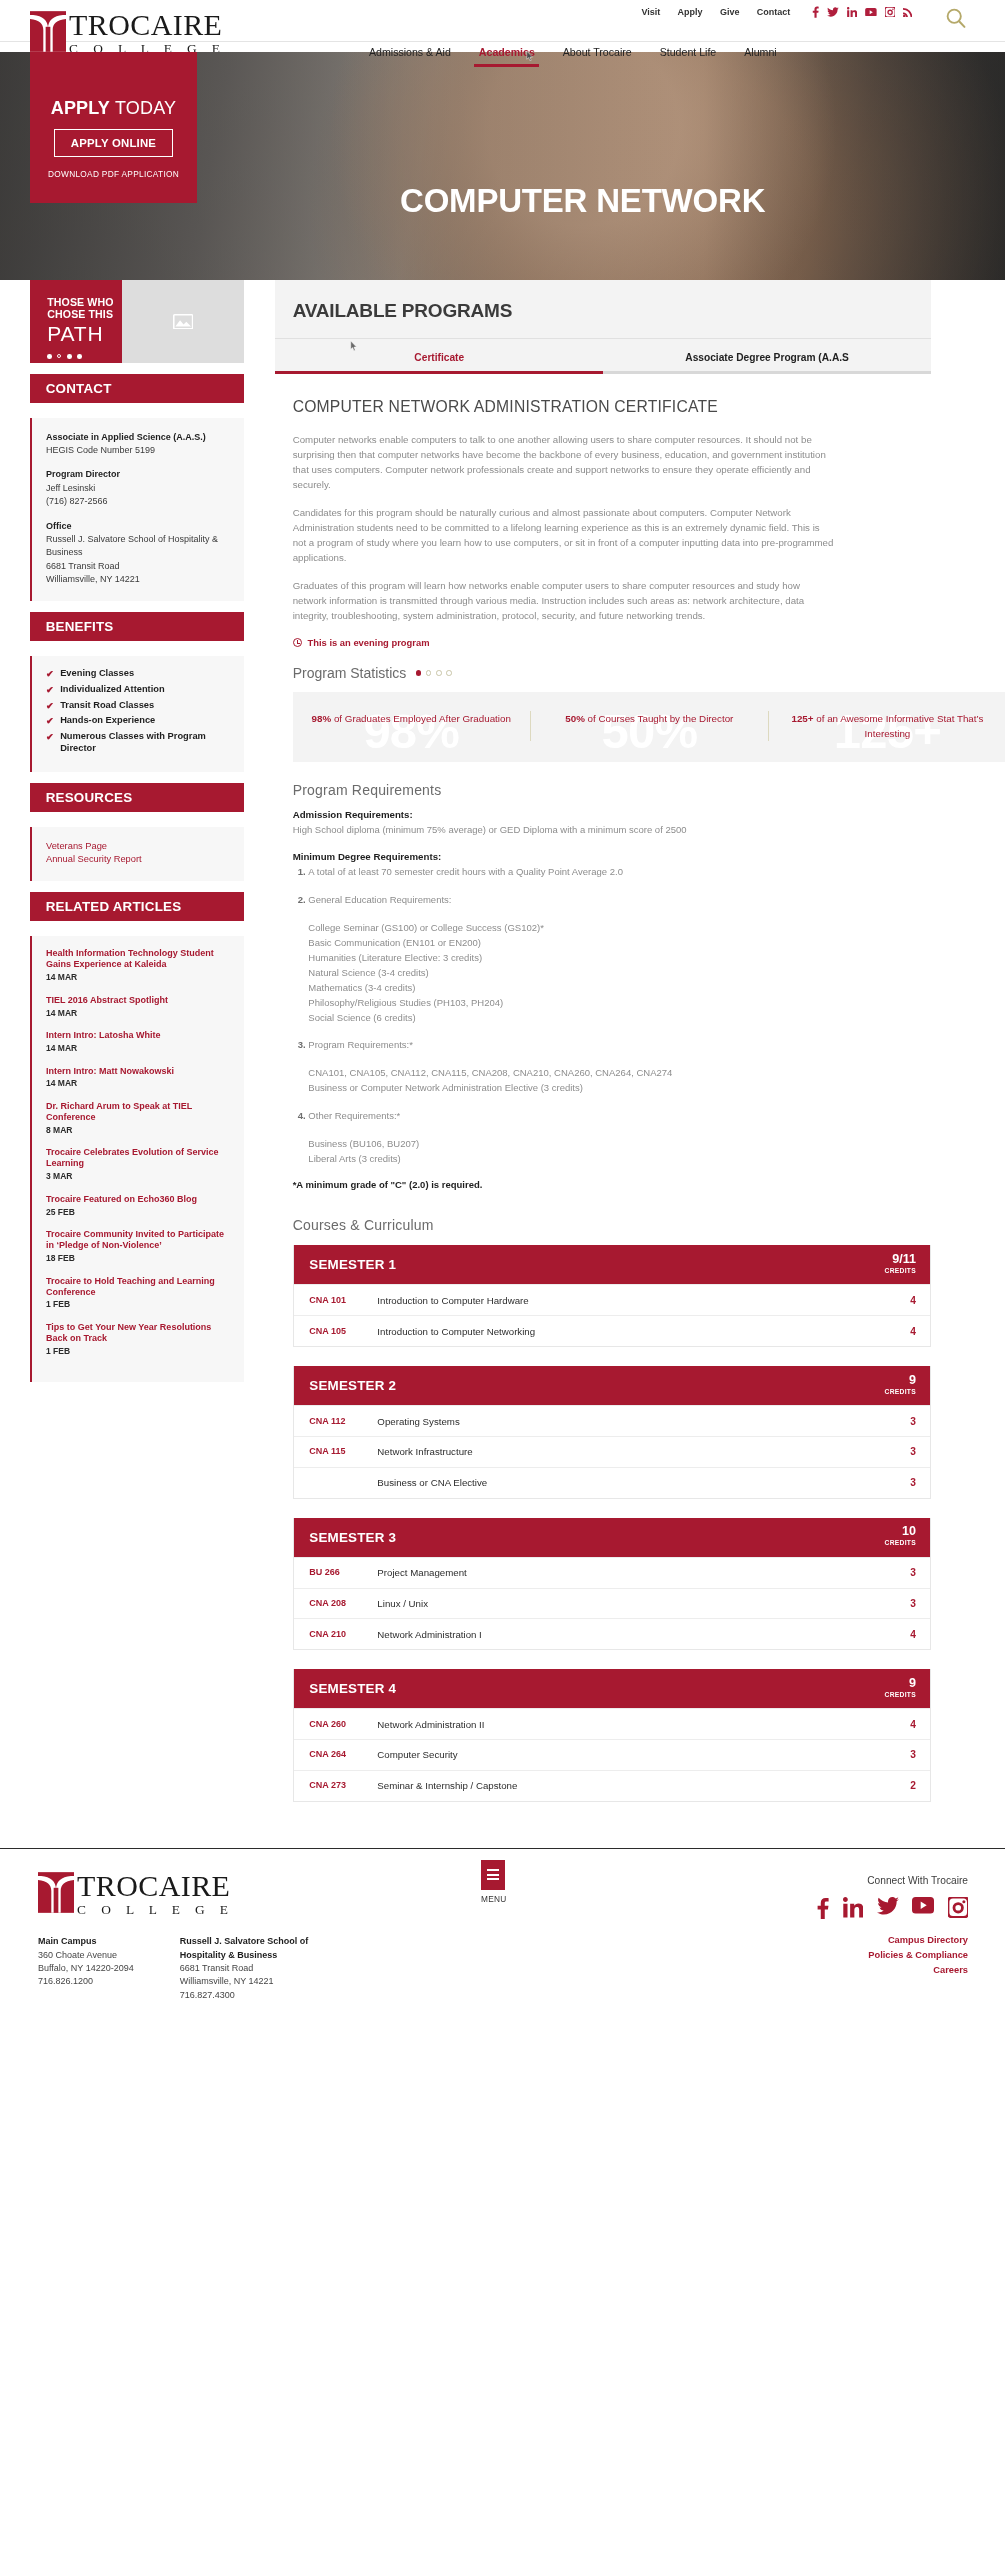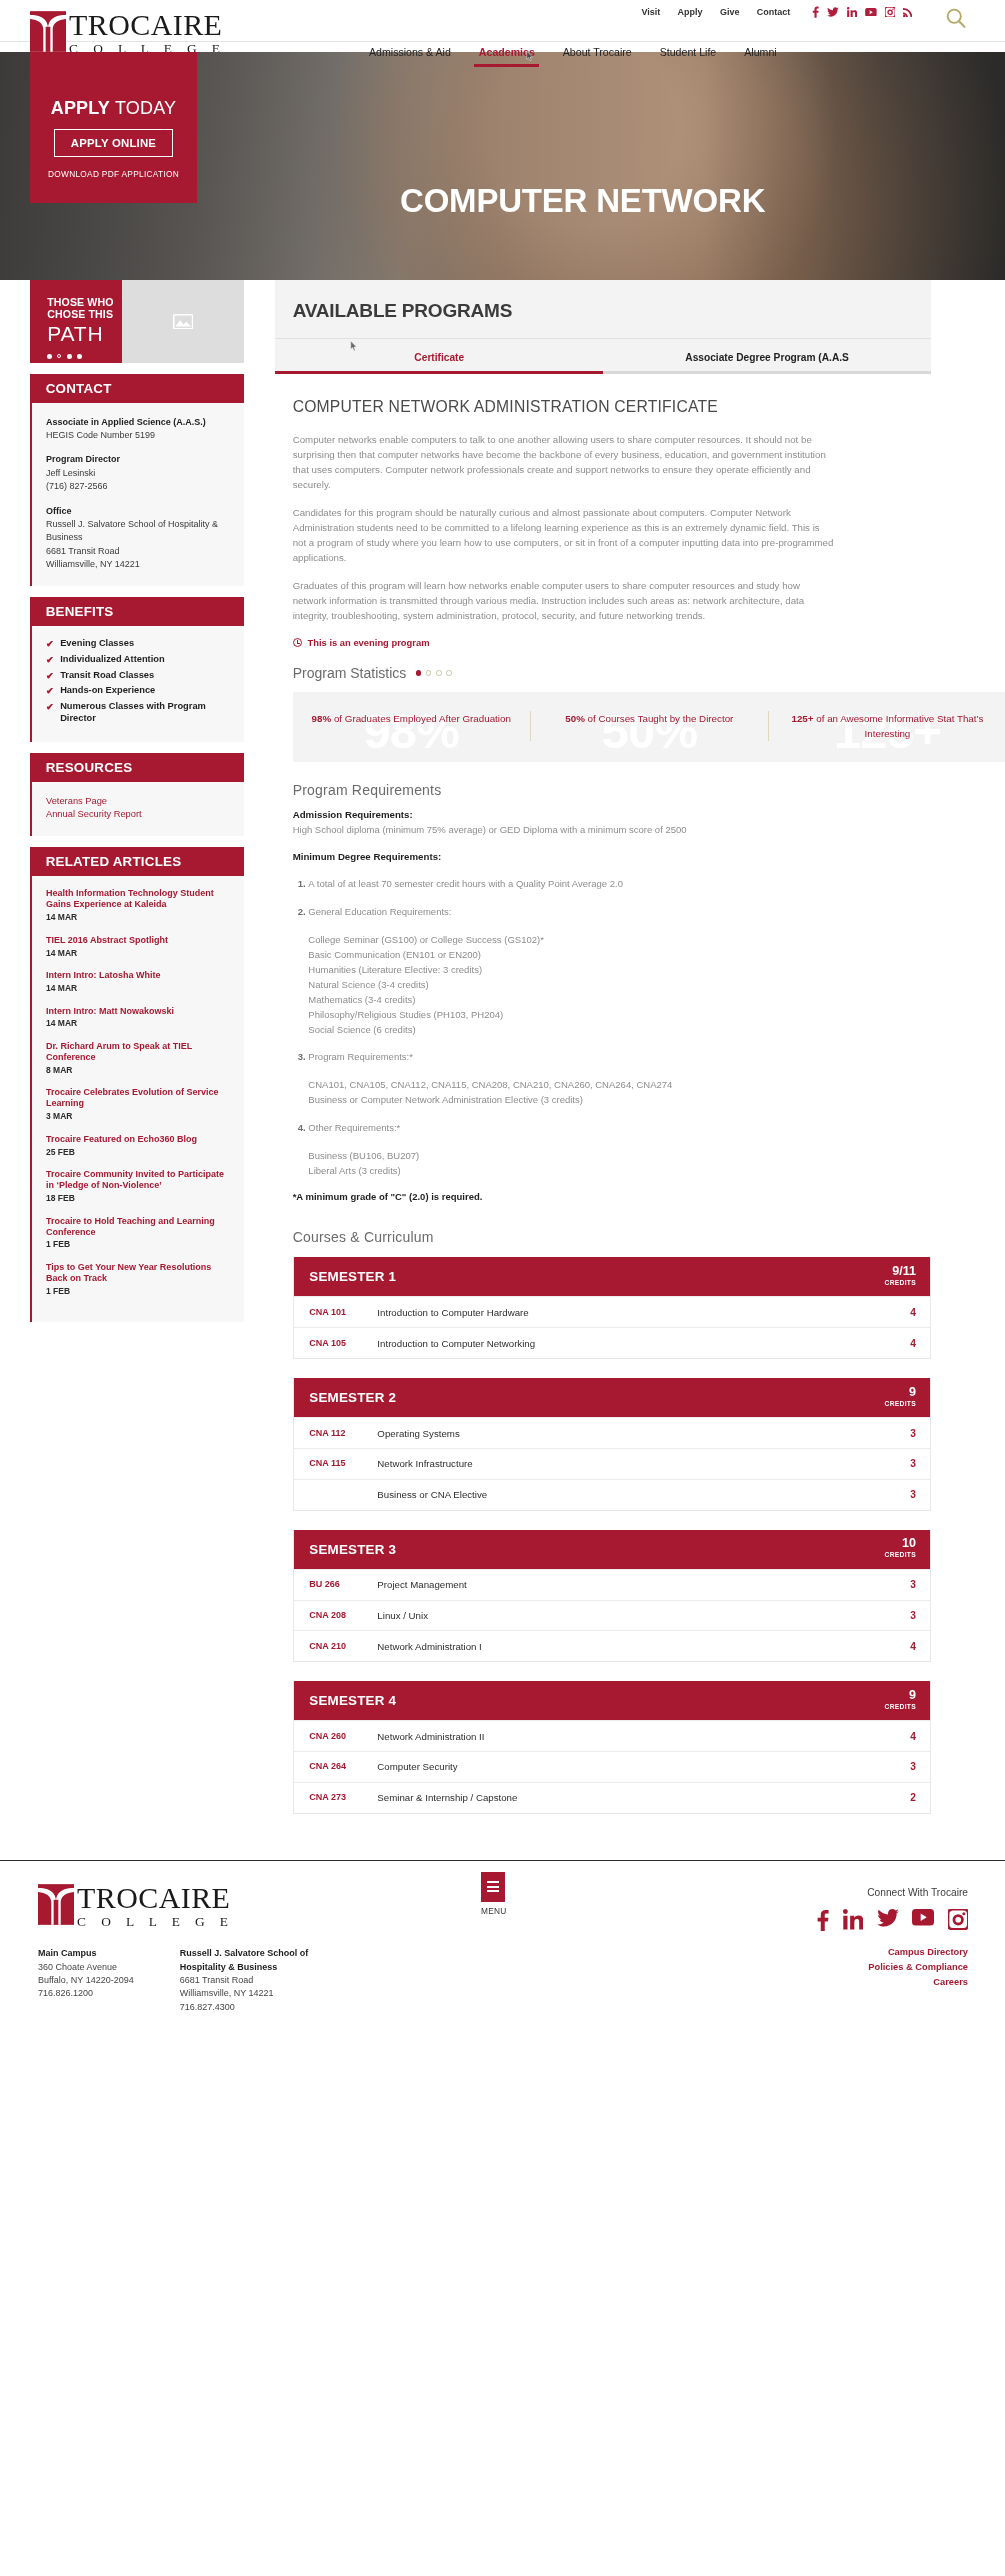--- a/index.html
+++ b/index.html
@@ -98,21 +98,21 @@
   .path-dots i.hollow { background: transparent; border: 1.1px solid #fff; width:3.9px; height:3.9px; }
   .path-img { flex:1; background: #dddddd; display:flex; align-items:center; justify-content:center; }
 
   .panel { width: 214px; margin-top: 11px; }
   .panel-head {
     background: #a71930; color: #fff; font-size: 13.4px; font-weight: bold;
     letter-spacing: 0.2px; padding: 7px 0 7px 15.7px;
   }
   .panel-body {
     background: #f7f7f7; border-left: 2.4px solid #a71930; padding: 12.6px 14px 14px 14px;
-    font-size: 9px; line-height: 13.4px; color: #3a3a3a;
+    font-size: 9px; line-height: 13.4px; color: #3a3a3a; margin-top: 15px;
   }
   .panel-body b { color:#1e1e1e; }
   .panel-body .grp { margin-bottom: 11px; }
   .panel-body .grp:last-child { margin-bottom: 0; }
   .bul { display: flex; gap: 6.3px; align-items: flex-start; margin-bottom: 3.9px; }
   .bul .ck { color: #a71930; font-size: 9.4px; line-height: 11.8px; font-weight: bold; }
   .bul .tx { font-size: 9.3px; font-weight: bold; color: #1e1e1e; line-height: 11.8px; }
   .reslink { color: #a71930; font-size: 9.3px; line-height: 13.4px; display:block; cursor:pointer; }
   .article { margin-bottom: 10.2px; }
   .article .t { color: #a71930; font-size: 9px; font-weight: bold; line-height: 11px; cursor: pointer; }
@@ -489,21 +489,21 @@
             <div class="ghost">125+</div>
             <div class="txt"><b>125+</b><span> of an Awesome Informative Stat That’s Interesting</span></div>
           </div>
         </div>
 
         <h3 class="sub">Program Requirements</h3>
 
         <div class="req-h">Admission Requirements:</div>
         <div class="req-p">High School diploma (minimum 75% average) or GED Diploma with a minimum score of 2500</div>
 
-        <div class="req-h" style="margin-bottom:14px;">Minimum Degree Requirements:</div>
+        <div class="req-h" style="margin-bottom:2px;">Minimum Degree Requirements:</div>
 
         <ol class="req">
           <li>
             <span>A total of at least 70 semester credit hours with a Quality Point Average 2.0</span>
           </li>
           <li>
             <span>General Education Requirements:</span>
             <div class="sublist">
               <div>College Seminar (GS100) or College Success (GS102)*</div>
               <div>Basic Communication (EN101 or EN200)</div>

